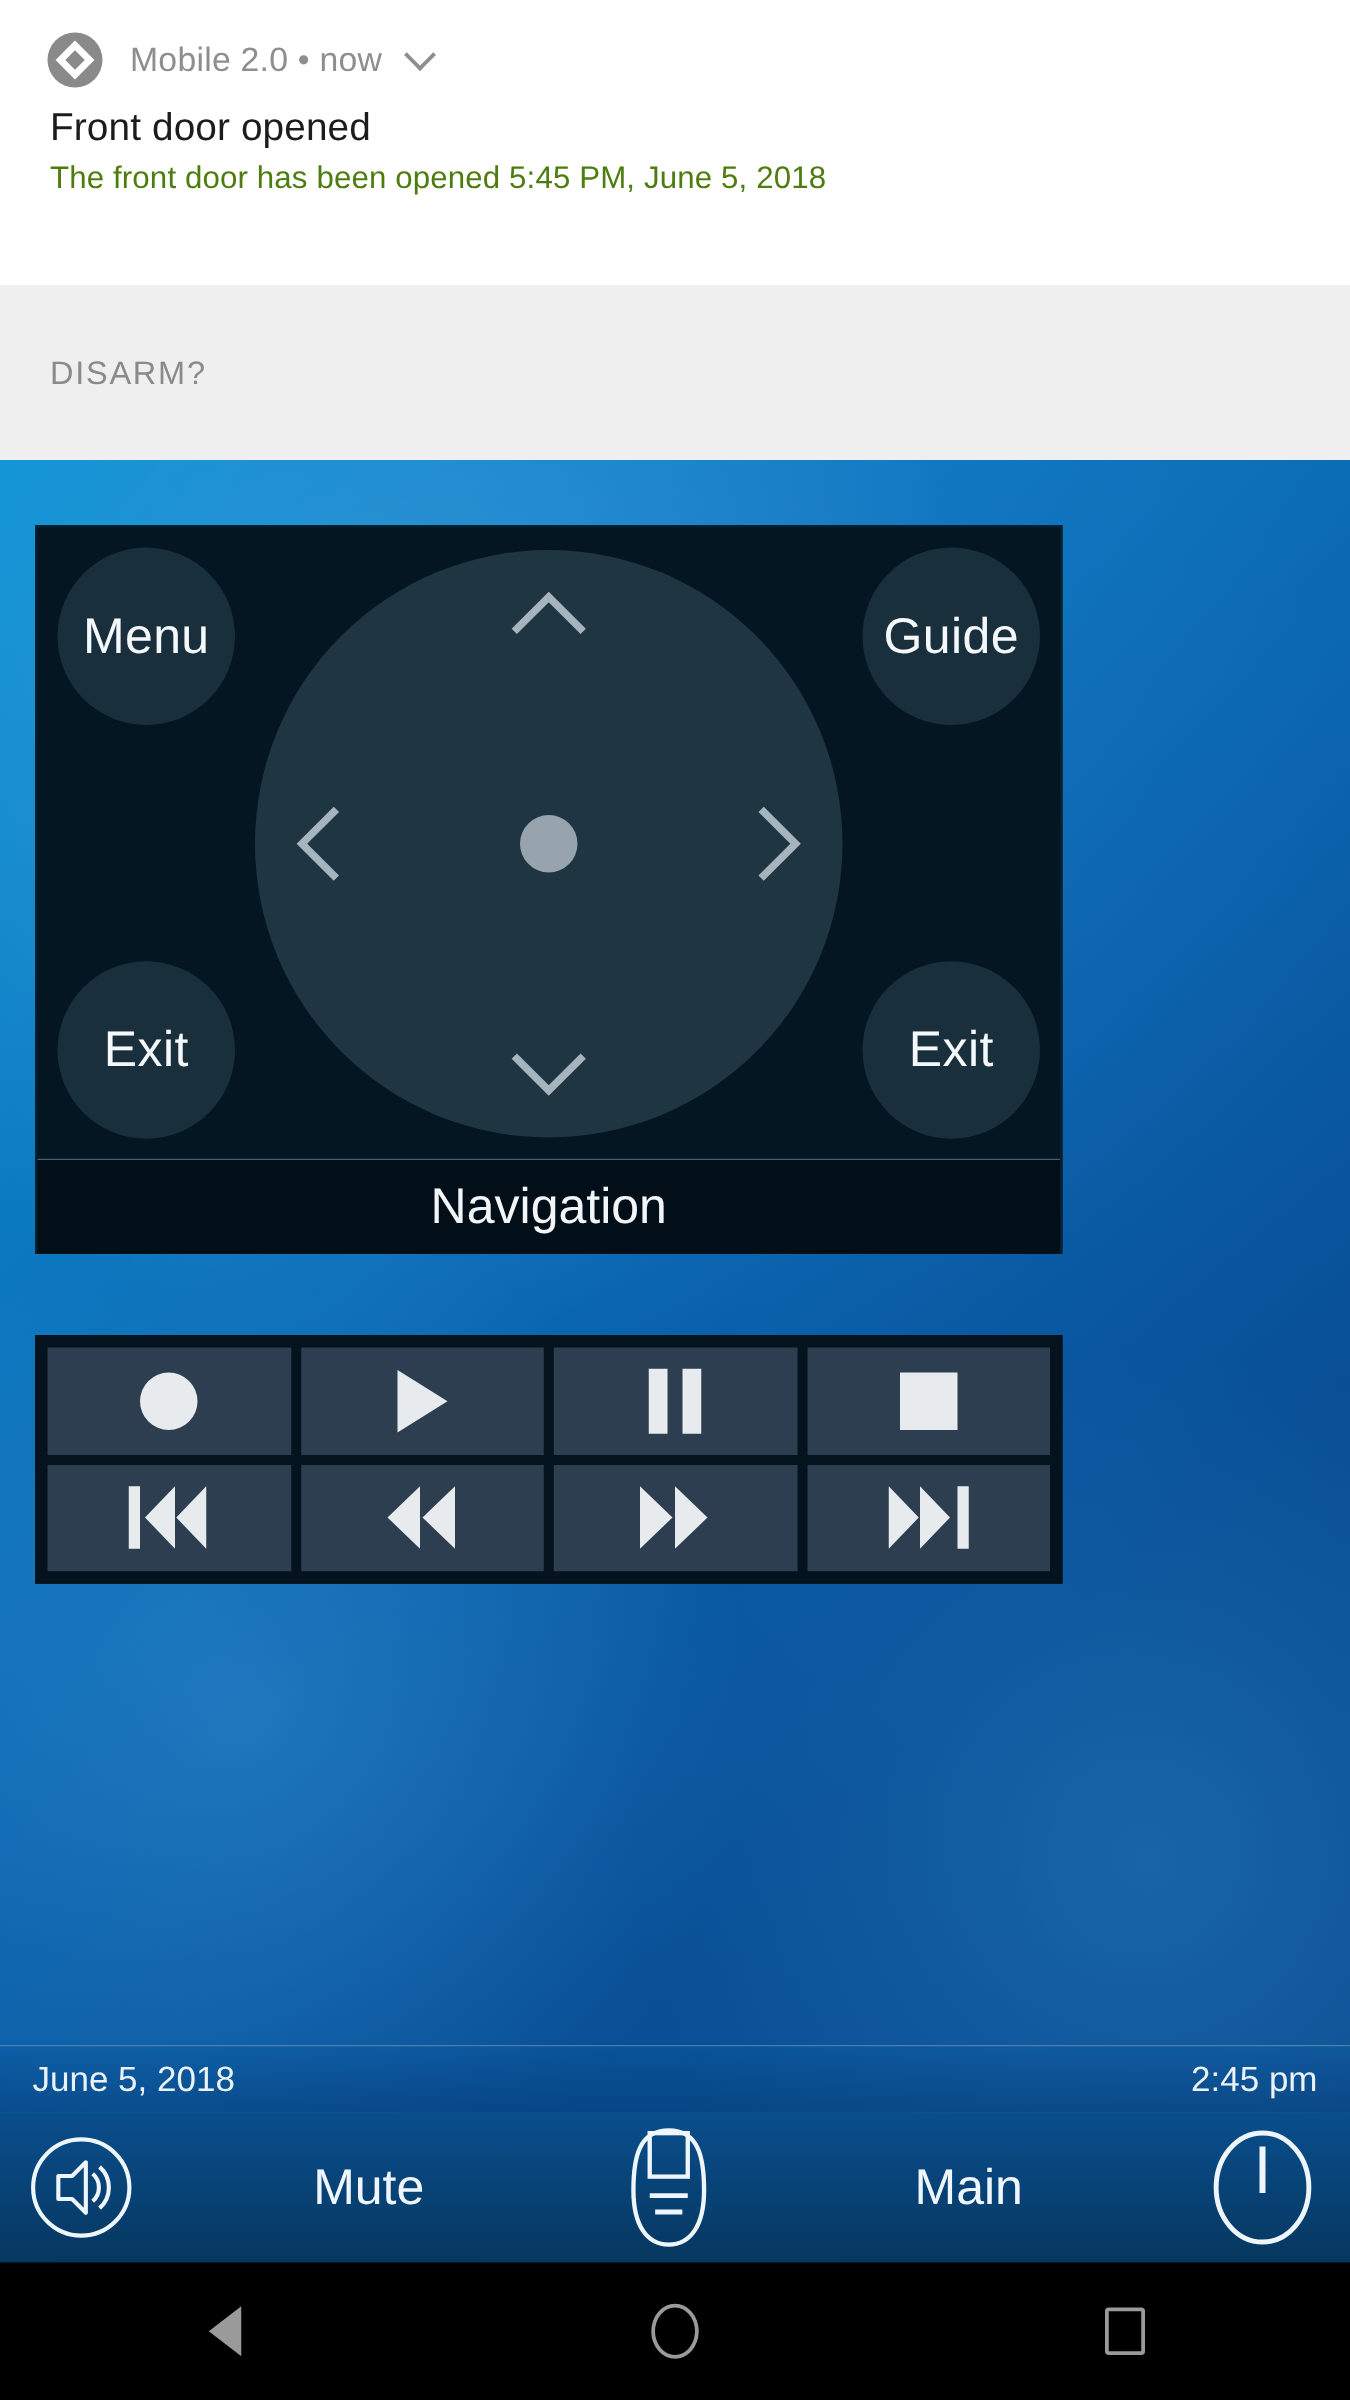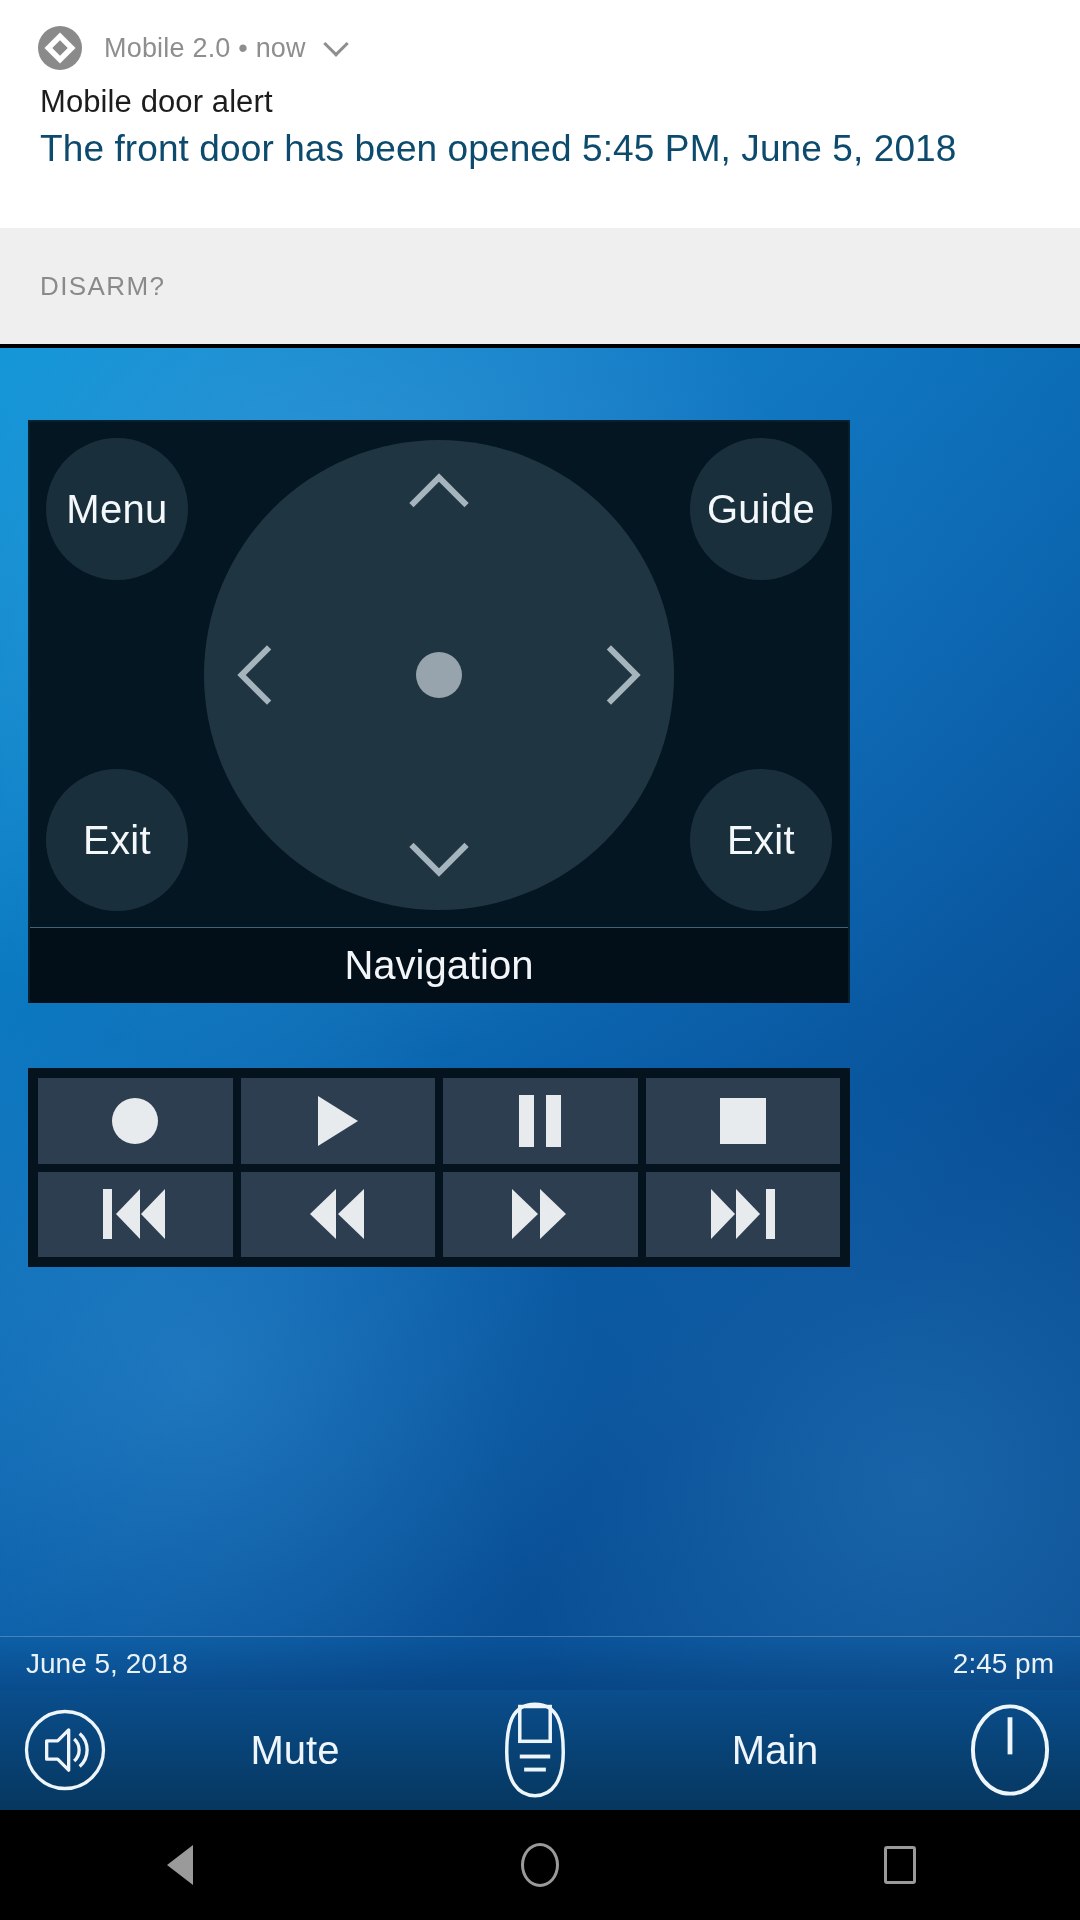--- a/index.html
+++ b/index.html
@@ -54,28 +54,28 @@
     vertical-align:middle;
   }
   .notif-title{
     padding:22px 0 0 40px;
     font-size:31px;
     color:#1c1c1c;
     letter-spacing:.1px;
   }
   .notif-body{
     padding:8px 0 0 40px;
-    font-size:37px;
-    color:#0c4a6e;
+    font-size:25px;
+    color:#4d7c0f;
     letter-spacing:.1px;
   }
 
   
   #disarm-strip{
-    position:absolute;left:0;top:228px;width:1080px;height:116px;
+    position:absolute;left:0;top:228px;width:1080px;height:140px;
     background:#efefef;
     display:flex;align-items:center;
   }
   #disarm-label{
     padding-left:40px;
     font-size:26px;
     letter-spacing:1.4px;
     color:#8a8a8a;
   }
 
@@ -371,21 +371,21 @@
 <div id="notification-shade">
   <div class="notif-header">
     <span class="app-logo"></span>
     <span class="notif-meta">
       <span>Mobile 2.0</span>
       <span>•</span>
       <span>now</span>
       <span class="chev-down"></span>
     </span>
   </div>
-  <div class="notif-title">Mobile door alert</div>
+  <div class="notif-title">Front door opened</div>
   <div class="notif-body">The front door has been opened 5:45 PM, June 5, 2018</div>
 </div>
 
 <div id="disarm-strip">
   <span id="disarm-label">DISARM?</span>
 </div>
 
 <div id="android-navbar">
   <div class="sysnav-btn">
     <span id="sysnav-back-icon"></span>

